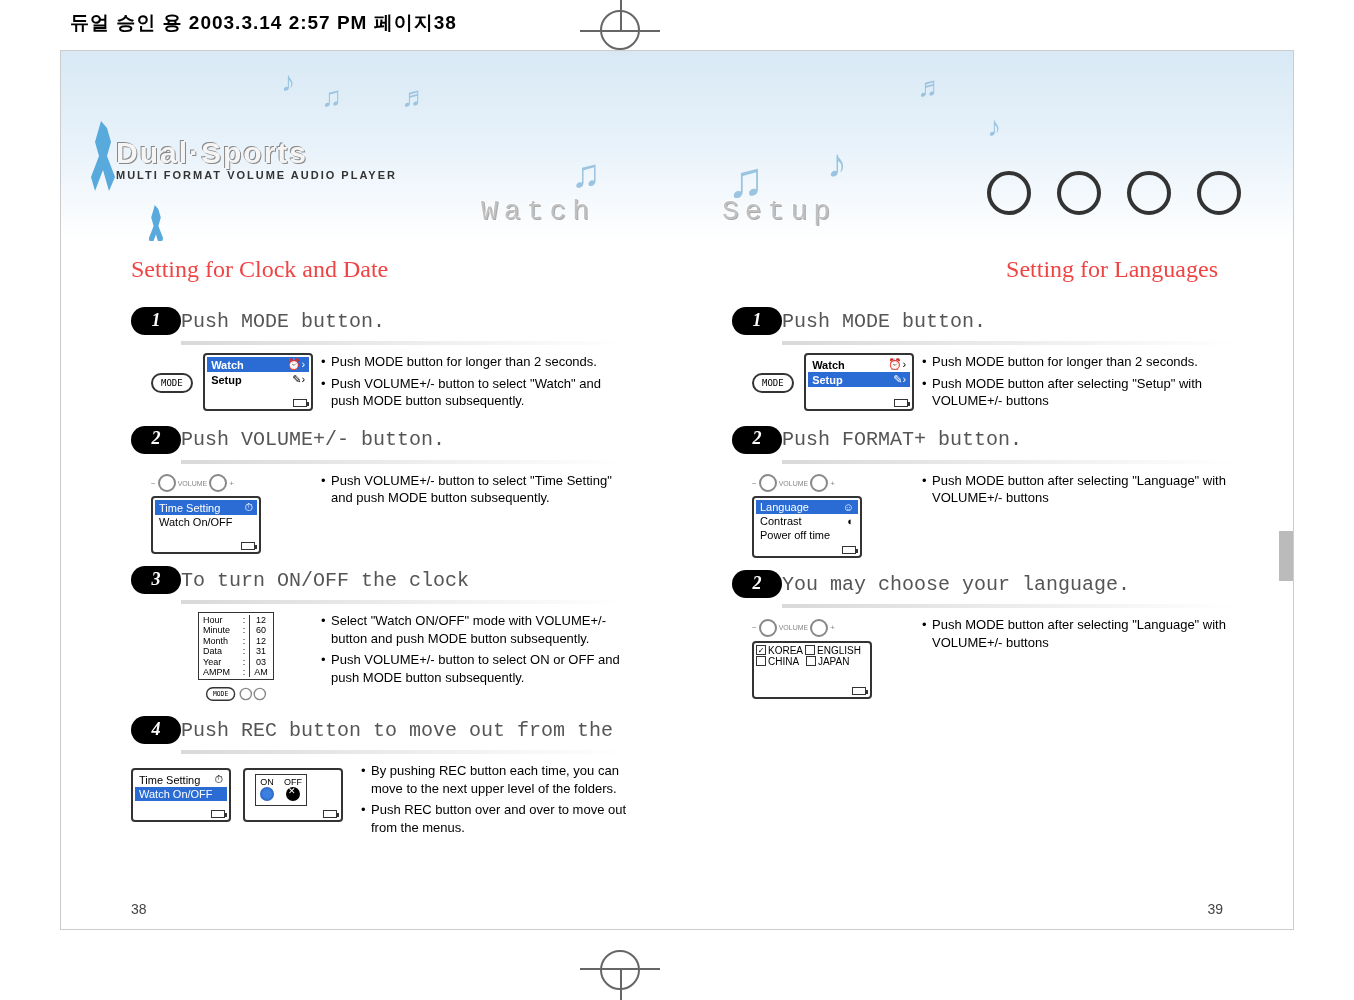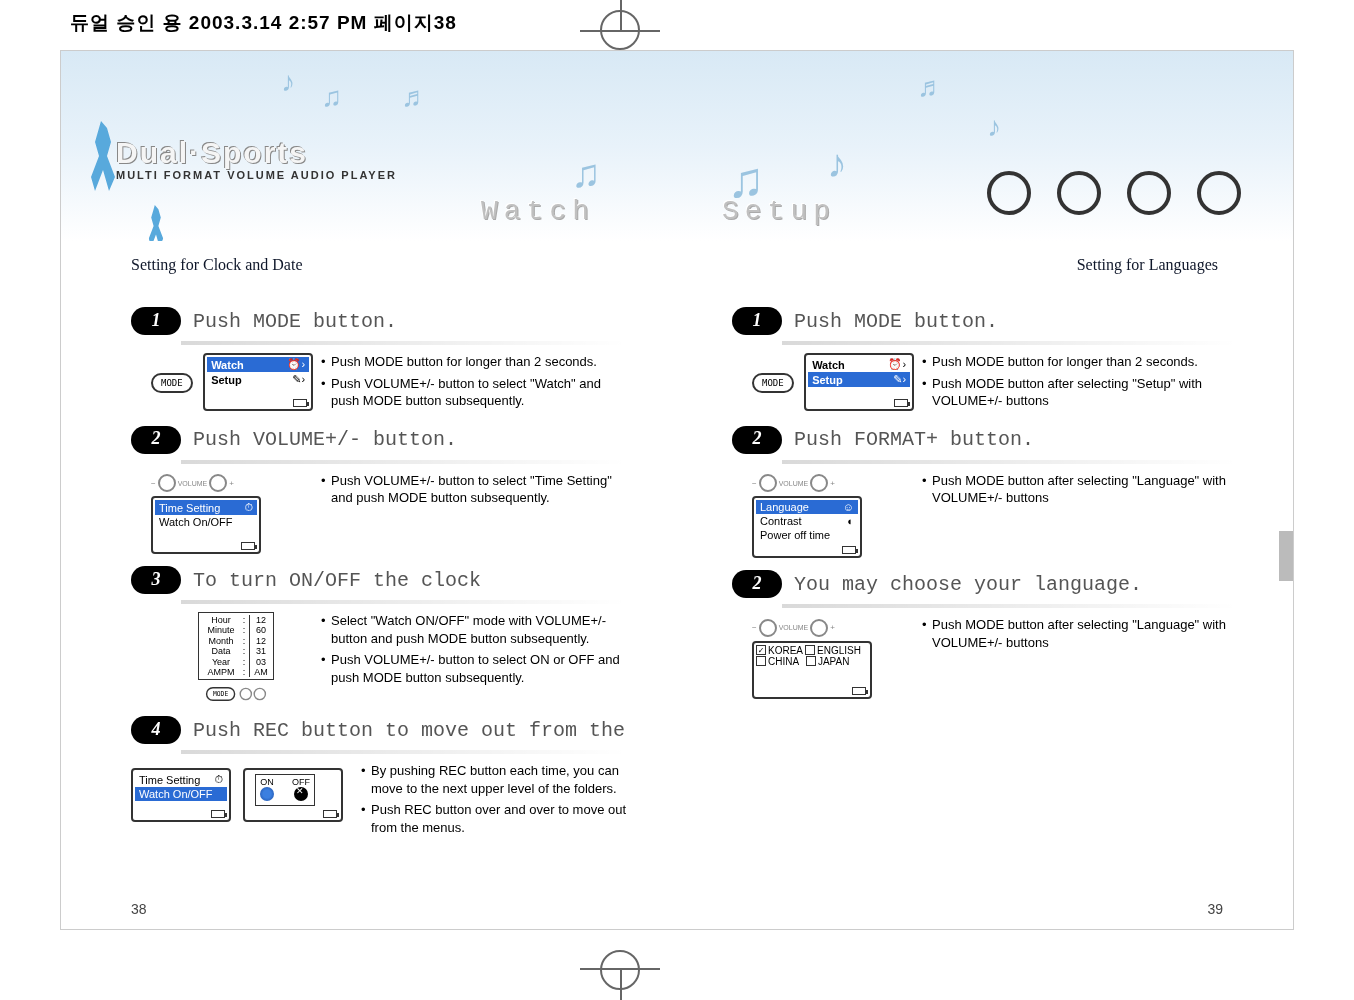--- a/index.html
+++ b/index.html
@@ -20,54 +20,54 @@
   
   .hero { height: 190px; background: linear-gradient(180deg, #d8e9f5 0%, #e8f2fa 50%, #fff 100%); position: relative; overflow: hidden; }
   .runner { position: absolute; width: 40px; height: 70px; background: #58a9dc; clip-path: polygon(45% 0, 60% 10%, 70% 30%, 60% 50%, 80% 80%, 65% 100%, 50% 70%, 30% 100%, 20% 80%, 40% 50%, 30% 30%, 40% 10%); }
   .note { position: absolute; font-size: 28px; color: #9bc4e0; }
   .wordmark { position: absolute; left: 55px; top: 85px; font-size: 30px; font-weight: bold; letter-spacing: 2px; color: #f5f5f5; text-shadow: 1px 1px 0 #888, -1px -1px 0 #888; font-family: "Arial Black", sans-serif; }
   .subwordmark { position: absolute; left: 55px; top: 118px; font-size: 11px; letter-spacing: 2px; color: #333; font-weight: bold; }
   .ghostlabel { position: absolute; font-size: 28px; letter-spacing: 6px; color: #c0c0c0; text-shadow: -1px -1px 0 #fff, 1px 1px 0 #aaa; font-family: "Courier New", monospace; }
   .ocircle { position: absolute; width: 44px; height: 44px; border: 4px solid #333; border-radius: 50%; top: 120px; }
   
   .content { padding: 15px 50px 0 70px; }
-  .section-title { font-size: 16px; font-family: Georgia, serif; color: #0f172a; margin-bottom: 33px; }
+  .section-title { font-size: 24px; font-family: Georgia, serif; color: #ef4444; margin-bottom: 24px; }
   .right .section-title { text-align: right; padding-right: 20px; }
   
   .step { margin-bottom: 12px; }
   .step-head { display: flex; align-items: center; margin-bottom: 6px; }
   .step-num { width: 50px; height: 28px; background: #000; border-radius: 14px; color: #fff; font-style: italic; font-weight: bold; font-size: 18px; display: flex; align-items: center; justify-content: center; padding-bottom: 2px; font-family: Georgia, serif; }
-  .step-title { margin-left: 12px; font-size: 20px; font-family: "Courier New", monospace; color: #555; }
+  .step-title { font-size: 20px; font-family: "Courier New", monospace; color: #555; }
   .step-shadow { height: 4px; background: linear-gradient(90deg, rgba(0,0,0,0.15), rgba(0,0,0,0)); margin-left: 50px; }
   
   .step-body { display: flex; margin-top: 8px; padding-left: 20px; }
   .screenbox { width: 170px; flex-shrink: 0; }
   .screen { border: 2px solid #333; border-radius: 4px; width: 110px; font-size: 11px; background: #fff; position: relative; padding: 2px; }
   .screen-row { display: flex; justify-content: space-between; padding: 1px 4px; align-items: center; }
   .screen-row.hl { background: #2a6bd4; color: #fff; }
   .screen-battery { position: absolute; right: 4px; bottom: 2px; width: 14px; height: 8px; border: 1px solid #333; }
   .screen-battery::after { content:''; position:absolute; right:-3px; top:2px; width:2px; height:4px; background:#333; }
   
   .modebtn { display: inline-block; border: 2px solid #333; border-radius: 14px; padding: 3px 8px; font-size: 9px; font-family: monospace; background: #fff; }
   .volbtn { display: inline-flex; align-items: center; gap: 2px; font-size: 8px; color: #888; }
   .vcircle { width: 18px; height: 18px; border: 2px solid #888; border-radius: 50%; }
   
   .bullets { font-size: 13px; line-height: 1.35; flex: 1; }
   .bullets li { list-style: none; position: relative; padding-left: 10px; margin-bottom: 4px; }
   .bullets li::before { content: '•'; position: absolute; left: 0; }
   
   .timegrid { font-size: 9px; line-height: 1.15; display: inline-block; border: 1px solid #333; padding: 2px 4px; }
   .timegrid-row { display: flex; }
-  .timegrid-label { width: 36px; text-align: center; }
+  .timegrid-label { width: 36px; text-align: left; }
   .timegrid-sep { width: 10px; text-align: center; }
   .timegrid-val { width: 20px; border-left: 1px solid #333; padding-left: 3px; }
   
   .miniscreens { display: flex; gap: 12px; margin-top: 6px; padding-left: 0; }
   .onoff { position: relative; }
-  .onoff .overlay { position: absolute; left: 10px; top: 4px; background: #fff; border: 1px solid #333; padding: 2px 4px; font-size: 9px; display: flex; gap: 18px; }
+  .onoff .overlay { position: absolute; left: 10px; top: 4px; background: #fff; border: 1px solid #333; padding: 2px 4px; font-size: 9px; display: flex; gap: 10px; }
   .onoff .ocircle2 { width: 14px; height: 14px; border-radius: 50%; display: inline-block; }
   .onoff .on { background: radial-gradient(circle, #3b7fe0 40%, #1a4aa0 100%); }
   .onoff .off { background: #000; position: relative; }
   .onoff .off::after { content: '✕'; color: #fff; font-size: 9px; position: absolute; left: 2px; top: -1px; }
   
   .langgrid { font-size: 10px; }
   .langrow { display: flex; gap: 2px; }
   .checkbox { width: 10px; height: 10px; border: 1px solid #333; display: inline-block; text-align: center; font-size: 8px; line-height: 9px; }
   
   .pagenum { position: absolute; bottom: 12px; font-size: 14px; color: #444; }

